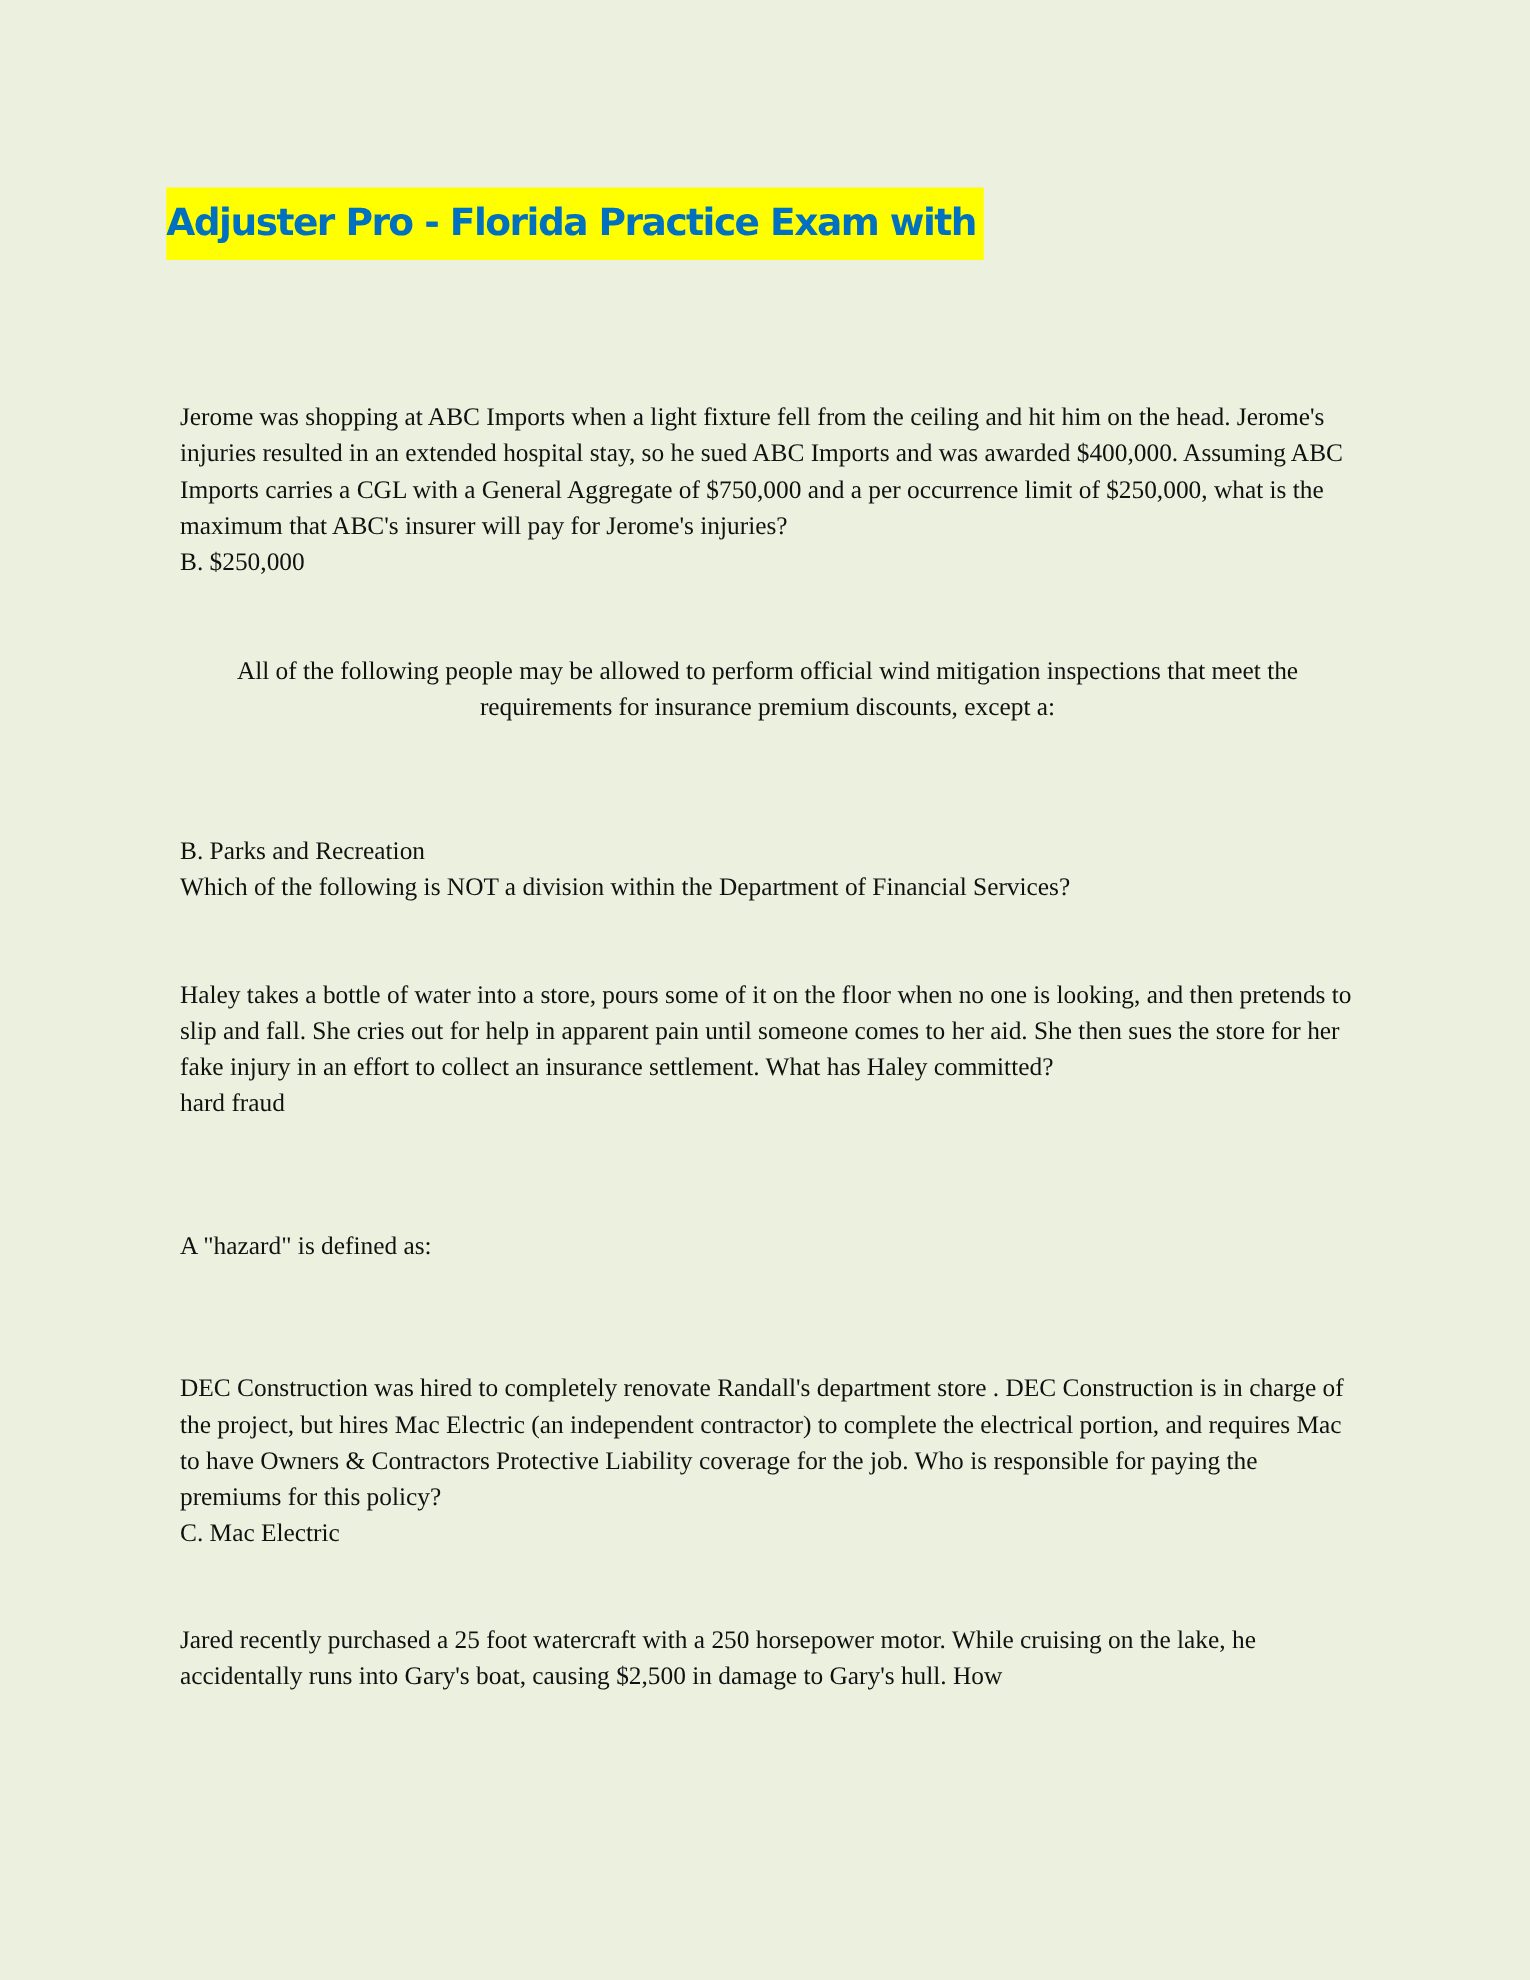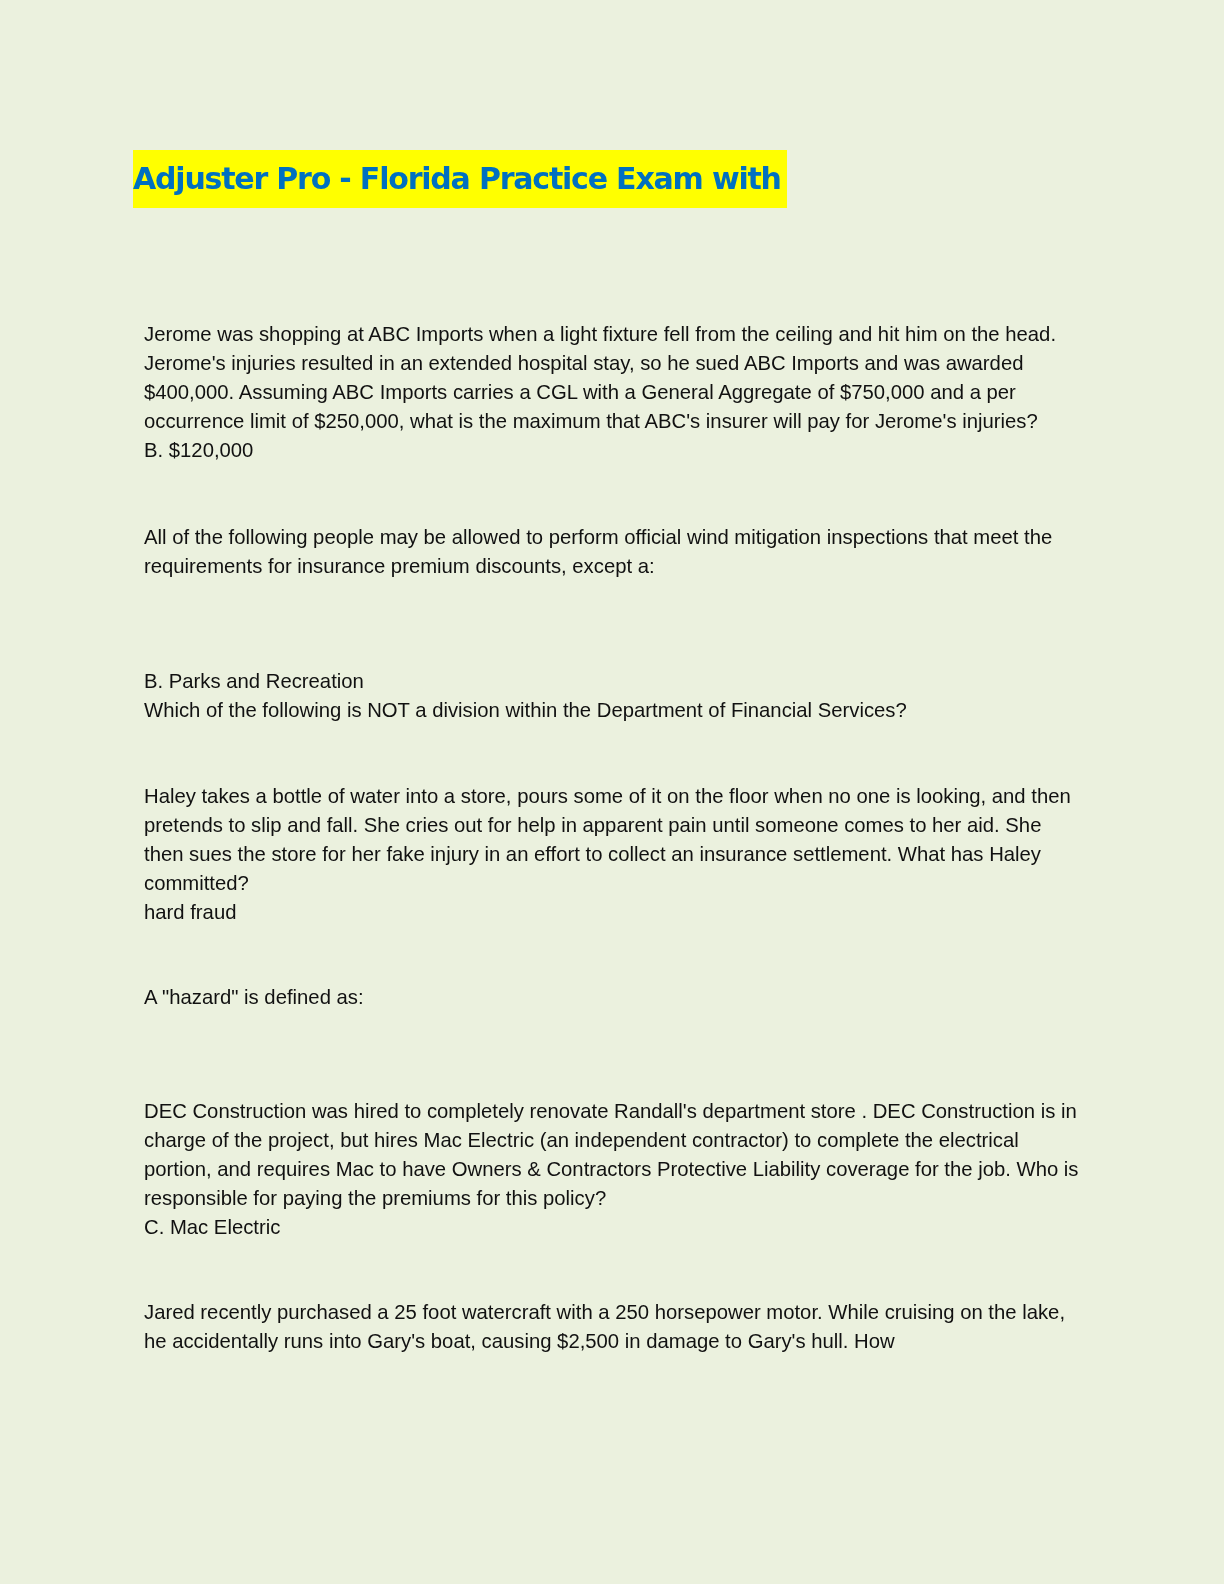--- a/index.html
+++ b/index.html
@@ -28,36 +28,37 @@
       letter-spacing: -1.2px;
       white-space: nowrap;
       padding-right: 6px;
     }
     .qa {
       position: absolute;
       left: 144px;
       width: 940px;
       font-size: 20.3px;
       line-height: 29px;
+      font-family: Liberation Serif, serif;
     }
     .qa p { margin: 0; }
   </style>
 </head>
 <body>
 
 <div class="title-wrap">
   <div><span class="title-line">Adjuster Pro - Florida Practice Exam with</span></div>
 </div>
 
 <div class="qa" style="top:320px;">
   <p>Jerome was shopping at ABC Imports when a light fixture fell from the ceiling and hit him on the head. Jerome's injuries resulted in an extended hospital stay, so he sued ABC Imports and was awarded $400,000. Assuming ABC Imports carries a CGL with a General Aggregate of $750,000 and a per occurrence limit of $250,000, what is the maximum that ABC's insurer will pay for Jerome's injuries?</p>
-  <p>B. $120,000</p>
+  <p>B. $250,000</p>
 </div>
 
-<div class="qa" style="top:523px;">
+<div class="qa" style="top:523px;text-align:center;">
   <p>All of the following people may be allowed to perform official wind mitigation inspections that meet the requirements for insurance premium discounts, except a:</p>
 </div>
 
 <div class="qa" style="top:667px;">
   <p>B. Parks and Recreation</p>
   <p>Which of the following is NOT a division within the Department of Financial Services?</p>
 </div>
 
 <div class="qa" style="top:782px;">
   <p>Haley takes a bottle of water into a store, pours some of it on the floor when no one is looking, and then pretends to slip and fall. She cries out for help in apparent pain until someone comes to her aid. She then sues the store for her fake injury in an effort to collect an insurance settlement. What has Haley committed?</p>

